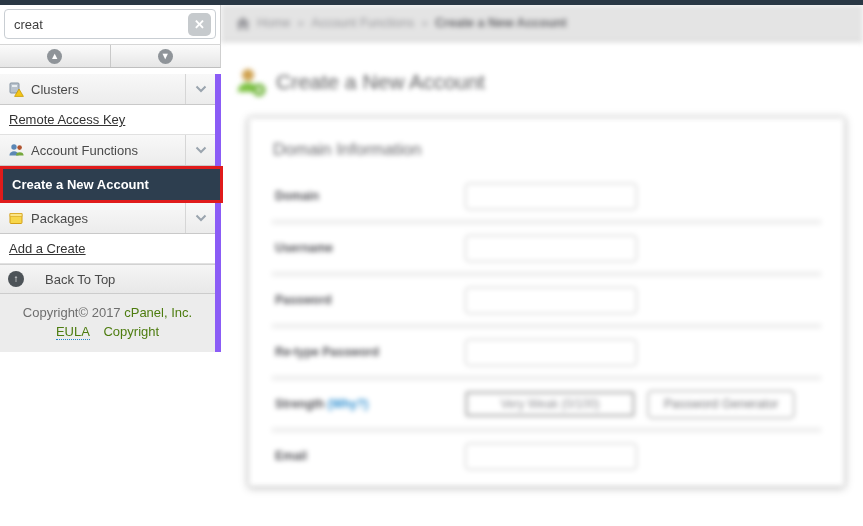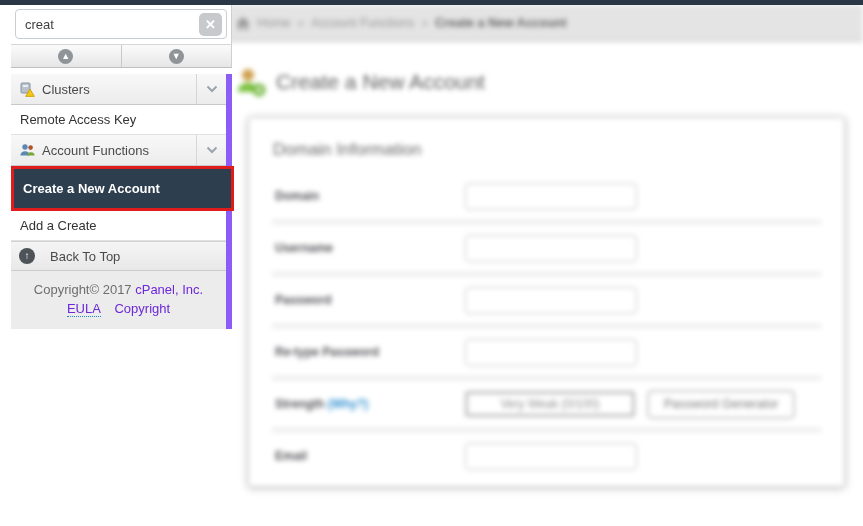--- a/index.html
+++ b/index.html
@@ -6,21 +6,21 @@
   html,body { background:#fff; }
   #app {
     position:relative; width:863px; height:526px; overflow:hidden;
     font-family:"Liberation Sans", sans-serif; background:#fff;
   }
   
   .topbar { position:absolute; left:0; top:0; width:863px; height:5px; background:#2a3845; z-index:3; }
 
   
   .sidebar {
-    position:absolute; left:11px; top:5px; width:221px; background:#fff; z-index:4;
+    position:absolute; left:0; top:5px; width:221px; background:#fff; z-index:4;
   }
   .search-wrap { position:relative; height:39px; background:#fff; border-right:1px solid #cfcfcf; padding:4px; }
   .search-input {
     width:100%; height:30px; border:1px solid #c9ced3; border-radius:4px;
     padding:0 34px 0 9px; font-size:13px; color:#3f3f3f; outline:none;
     font-family:"Liberation Sans", sans-serif;
   }
   .search-clear {
     position:absolute; right:9px; top:8px; width:23px; height:23px;
     background:#c6cacd; border:none; border-radius:5px; color:#fff;
@@ -37,33 +37,33 @@
     font-size:9px; line-height:15px; text-align:center; font-weight:bold; display:inline-block;
   }
   .nav { border-right:6px solid #8b5cf6; }
   .nav-row { display:flex; align-items:center; font-size:13px; cursor:pointer; }
   .nav-accordion {
     height:31px; background:linear-gradient(#f8f8f8,#ececec);
     border-bottom:1px solid #c9c9c9; color:#4a4a4a; padding-left:8px;
   }
   .nav-accordion .lbl { margin-left:7px; flex:1; }
   .chev-box { width:30px; align-self:stretch; display:flex; align-items:center; justify-content:center; border-left:1px solid #d6d6d6; }
-  .nav-link { height:30px; background:#fff; border-bottom:1px solid #e1e1e1; color:#333; padding-left:9px; }
+  .nav-link { height:30px; background:#fff; border-bottom:1px solid #e1e1e1; color:#333; padding-left:9px;text-decoration:underline; }
   .annotation { border:3px solid #e01b1b; margin-right:-8px; position:relative; z-index:6; }
-  .nav-selected { height:39px; background:#2d3e4f; color:#fff; font-weight:bold; padding-left:9px; border-bottom:none; }
+  .nav-selected { height:31px; background:#2d3e4f; color:#fff; font-weight:bold; padding-left:9px; border-bottom:none; }
   .back-top {
     height:30px; background:linear-gradient(#f5f5f5,#e8e8e8);
     border-top:1px solid #d2d2d2; border-bottom:1px solid #cccccc; color:#4a4a4a; padding-left:8px;
   }
   .back-top .circle-ico { background:#4d5358; width:16px; height:16px; line-height:16px; font-size:10px; }
-  .back-top .lbl { margin-left:15px;text-align:right; }
+  .back-top .lbl { margin-left:21px;text-align:right; }
   .side-footer {
     background:#ececec; text-align:center; padding:11px 4px 13px; font-size:13px; color:#6e6e6e;
   }
-  .side-footer a { color:#6d28d9; text-decoration:none; cursor:pointer; }
+  .side-footer a { color:#4d7c0f; text-decoration:none; cursor:pointer; }
   .side-footer .row2 { margin-top:4px; }
   .side-footer .eula { border-bottom:1px dotted #2186c7; margin-right:10px; }
 
   
   .content { position:absolute; left:221px; top:5px; width:642px; height:521px; overflow:hidden; background:#fff; }
   .blur-wrap { filter:blur(2.4px); margin:-6px; padding:6px; height:calc(100% + 12px); }
   .breadcrumb {
     height:37px; background:#e4e4e4; border-bottom:1px dotted #a9a9a9;
     display:flex; align-items:center; padding-left:15px; gap:7px; font-size:12.5px; color:#96969a;
   }
@@ -159,20 +159,34 @@
             </svg>
         </span>
       </div>
 
       <div class="annotation">
         <div class="nav-row nav-selected">
           <span>Create a New Account</span>
         </div>
       </div>
 
+      <div class="nav-row nav-accordion">
+        <span>
+          <svg width="16" height="16" viewBox="0 0 16 16">
+            <rect x="2" y="3.5" width="12" height="10" rx="1" fill="#f7d64a" stroke="#d4a017"></rect>
+            <rect x="2" y="3.5" width="12" height="3" fill="#fbe588" stroke="#d4a017" stroke-width="0.6"></rect>
+          </svg>
+        </span>
+        <span class="lbl">Packages</span>
+        <span class="chev-box">
+          <svg width="12" height="8" viewBox="0 0 12 8">
+              <path d="M1.5 1.5 L6 6 L10.5 1.5" stroke="#9aa4ae" stroke-width="2" fill="none"></path>
+            </svg>
+        </span>
+      </div>
 
       <div class="nav-row nav-link">
         <span>Add a Create</span>
       </div>
 
       <div class="nav-row back-top">
         <span class="circle-ico">↑</span>
         <span class="lbl">Back To Top</span>
       </div>
 

